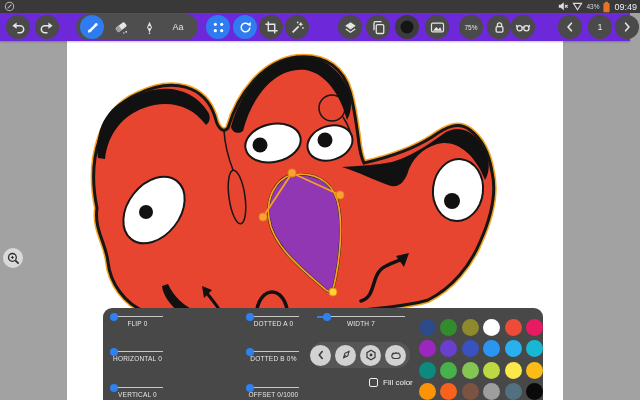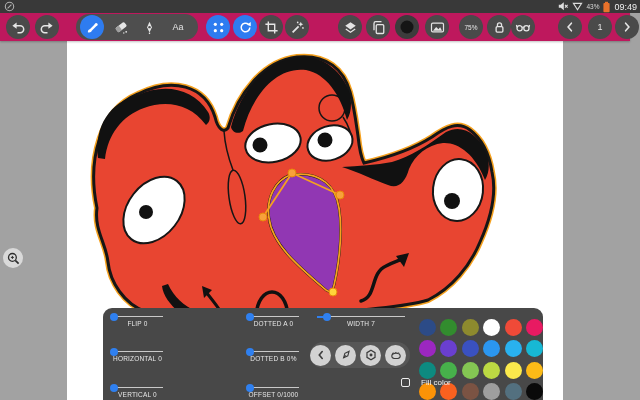--- a/index.html
+++ b/index.html
@@ -1,41 +1,41 @@
 <!DOCTYPE html>
 <html><head>
 <meta charset="utf-8">
 <style>
   * { margin:0; padding:0; box-sizing:border-box; }
   body { width:640px; height:400px; overflow:hidden; font-family:"Liberation Sans", sans-serif; background:#a2a2a2; position:relative; }
   #status-bar { position:absolute; left:0; top:0; width:640px; height:13px; background:#393939; z-index:30; }
   #status-right { position:absolute; right:3px; top:0; height:13px; display:flex; align-items:center; gap:3px; color:#e3e3e3; }
   #status-time { font-size:9px; color:#f0f0f0; }
   #status-batt-pct { font-size:6.5px; color:#d8d8d8; }
-  #toolbar { position:absolute; left:0; top:13px; width:630px; height:28px; background:#be185d; z-index:29; box-shadow:0 1px 2px rgba(0,0,0,0.25); }
+  #toolbar { position:absolute; left:0; top:13px; width:630px; height:28px; background:#6d28d9; z-index:29; box-shadow:0 1px 2px rgba(0,0,0,0.25); }
   .pill { position:absolute; top:1px; height:26px; background:#4e4e4e; border-radius:13px; }
   .tbtn { position:absolute; top:2px; width:24px; height:24px; border-radius:50%; background:#4f4f4f; display:flex; align-items:center; justify-content:center; color:#e5e5e5; }
   .tbtn.flat { background:#4a4a4a; }
   .tbtn.onpill { background:transparent; }
   .tbtn.blue { background:#2e7cf0; }
   .tlabel { font-size:9px; color:#e5e5e5; }
   .tlabel.small { font-size:6.5px; }
   #whitepage { position:absolute; left:67px; top:41px; width:496px; height:359px; background:#ffffff; }
   #art-svg { position:absolute; left:0; top:41px; width:640px; height:359px; z-index:5; }
   #panel { position:absolute; left:103px; top:308px; width:440px; height:92px; background:#484848; border-radius:9px 9px 0 0; z-index:20; }
   .slider { position:absolute; }
   .slider .track { position:absolute; left:0; top:0; width:100%; height:1px; background:#c9c9c9; }
   .slider .fill { position:absolute; left:0; top:-0.5px; height:2px; background:#2f80f0; }
   .slider .dot { position:absolute; top:-3.5px; width:8px; height:8px; border-radius:50%; background:#2f80f0; }
   .slider .slabel { position:absolute; top:3.5px; width:100%; text-align:center; font-size:6.5px; color:#e6e6e6; letter-spacing:0.2px; white-space:nowrap; }
   #shape-pill { position:absolute; left:207px; top:34px; width:100px; height:26px; background:#565656; border-radius:13px; }
   .sbtn { position:absolute; top:2.5px; width:21px; height:21px; border-radius:50%; background:#d2d2d2; display:flex; align-items:center; justify-content:center; }
   #palette { position:absolute; left:0; top:0; width:100%; height:100%; }
   .swatch { position:absolute; width:17px; height:17px; border-radius:50%; }
-  #fillrow { position:absolute; left:266px; top:70px; display:flex; align-items:center; gap:11px;margin-left:32px; }
+  #fillrow { position:absolute; left:266px; top:70px; display:flex; align-items:center; gap:5px; }
   #fill-checkbox { width:9px; height:9px; border:1.3px solid #eeeeee; border-radius:2px; background:transparent; }
   #fill-label { font-size:8px; color:#f2f2f2; }
   #zoom-btn { position:absolute; left:3px; top:248px; width:20px; height:20px; border-radius:50%; background:#d9d9d9; z-index:10; display:flex; align-items:center; justify-content:center; }
   #compass { position:absolute; left:4px; top:1px; }
 </style>
 </head>
 <body>
 
 <div id="status-bar">
   <svg id="compass" width="11" height="11" viewBox="0 0 11 11">

